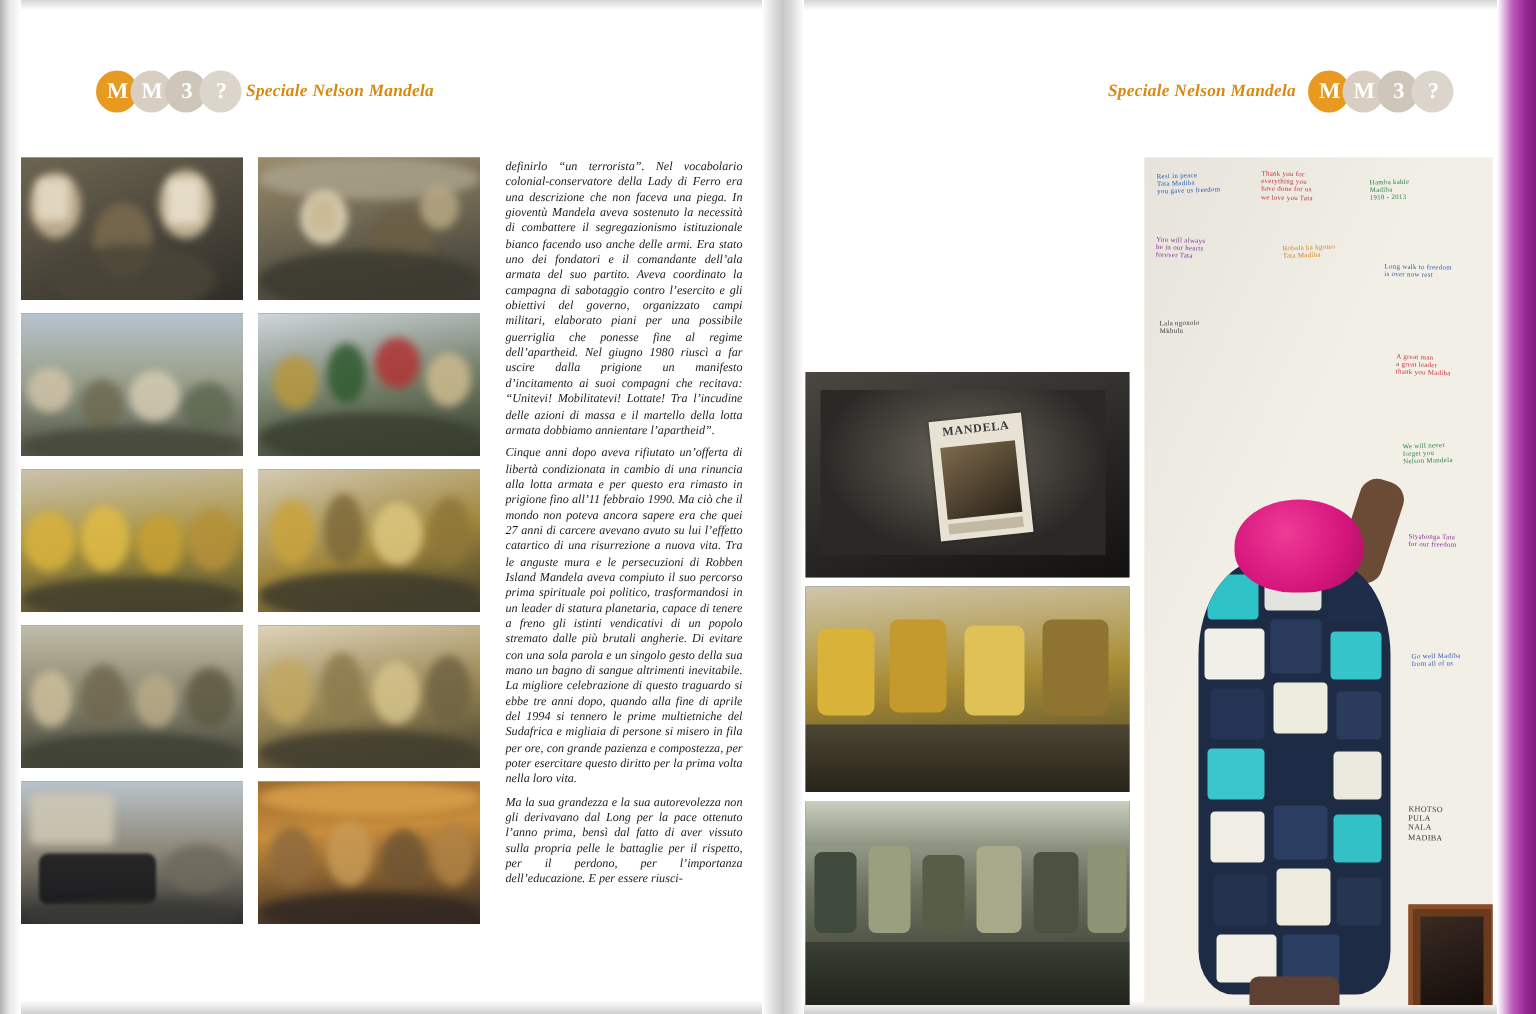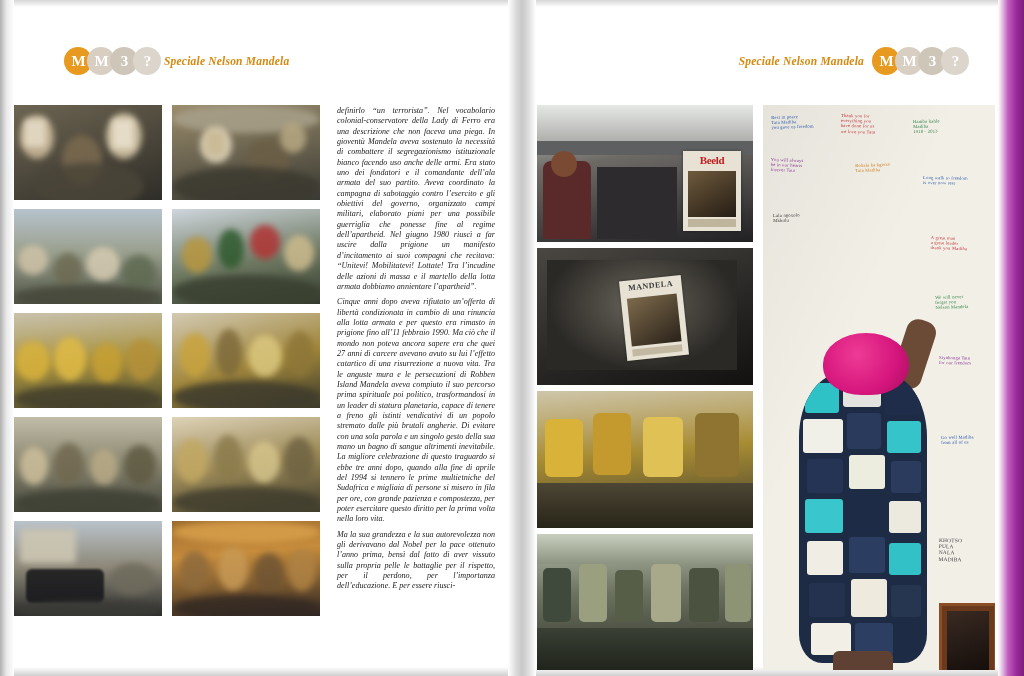--- a/index.html
+++ b/index.html
@@ -386,36 +386,23 @@
         <div class="blob" style="left:116px;top:28px;width:28px;height:42px;background:#b08344;"></div>
         <div class="blob" style="left:0px;top:74px;width:148px;height:26px;background:#332923;"></div>
       </div>
     </div>
 
   </div>
 
   <div class="col-text col-left-text">
     <p>definirlo “un terrorista”. Nel vocabolario colonial-conservatore della Lady di Ferro era una descrizione che non faceva una piega. In gioventù Mandela aveva sostenuto la necessità di combattere il segregazionismo istituzionale bianco facendo uso anche delle armi. Era stato uno dei fondatori e il comandante dell’ala armata del suo partito. Aveva coordinato la campagna di sabotaggio contro l’esercito e gli obiettivi del governo, organizzato campi militari, elaborato piani per una possibile guerriglia che ponesse fine al regime dell’apartheid. Nel giugno 1980 riuscì a far uscire dalla prigione un manifesto d’incitamento ai suoi compagni che recitava: “Unitevi! Mobilitatevi! Lottate! Tra l’incudine delle azioni di massa e il martello della lotta armata dobbiamo annientare l’apartheid”.</p>
     <p>Cinque anni dopo aveva rifiutato un’offerta di libertà condizionata in cambio di una rinuncia alla lotta armata e per questo era rimasto in prigione fino all’11 febbraio 1990. Ma ciò che il mondo non poteva ancora sapere era che quei 27 anni di carcere avevano avuto su lui l’effetto catartico di una risurrezione a nuova vita. Tra le anguste mura e le persecuzioni di Robben Island Mandela aveva compiuto il suo percorso prima spirituale poi politico, trasformandosi in un leader di statura planetaria, capace di tenere a freno gli istinti vendicativi di un popolo stremato dalle più brutali angherie. Di evitare con una sola parola e un singolo gesto della sua mano un bagno di sangue altrimenti inevitabile. La migliore celebrazione di questo traguardo si ebbe tre anni dopo, quando alla fine di aprile del 1994 si tennero le prime multietniche del Sudafrica e migliaia di persone si misero in fila per ore, con grande pazienza e compostezza, per poter esercitare questo diritto per la prima volta nella loro vita.</p>
-    <p>Ma la sua grandezza e la sua autorevolezza non gli derivavano dal Nobel per la pace ottenuto l’anno prima, bensì dal fatto di aver vissuto sulla propria pelle le battaglie per il rispetto, per il perdono, per l’importanza dell’educazione. E per essere riusci-</p>
-  </div>
-
-  <div class="rp" style="left:537px; top:105px; width:216px; height:137px;">
-    <div class="tint" style="background:linear-gradient(170deg,#cdd0ce 0%,#6d6a66 38%,#201f22 100%);"></div>
-    <div style="position:absolute;left:0;top:0;width:216px;height:40px;background:linear-gradient(180deg,#e6e8e6,#a9aaa6);"></div>
-    <div style="position:absolute;left:0;top:36px;width:216px;height:14px;background:#5d5f60;"></div>
-    <div style="position:absolute;left:6px;top:56px;width:48px;height:78px;background:#5a2a2a;border-radius:8px 8px 0 0;"></div>
-    <div style="position:absolute;left:14px;top:46px;width:26px;height:26px;background:#7b4a33;border-radius:50%;"></div>
-    <div style="position:absolute;left:60px;top:62px;width:80px;height:72px;background:#2e2b2e;"></div>
-    <div class="mini-cover" style="left:146px;top:46px;width:58px;height:80px;">
-      <div class="masthead" style="font-size:11px;padding-top:3px;">Beeld</div>
-      <div class="mini-photo-inner" style="left:5px;top:20px;width:48px;height:46px;background:linear-gradient(150deg,#6f5a3c,#241c14);"></div>
-      <div style="position:absolute;left:5px;bottom:4px;width:48px;height:8px;background:#bfb49c;"></div>
-    </div>
-  </div>
+    <p>Ma la sua grandezza e la sua autorevolezza non gli derivavano dal Long per la pace ottenuto l’anno prima, bensì dal fatto di aver vissuto sulla propria pelle le battaglie per il rispetto, per il perdono, per l’importanza dell’educazione. E per essere riusci-</p>
+  </div>
+
 
   <div class="rp" style="left:537px; top:248px; width:216px; height:137px;">
     <div class="tint" style="background:linear-gradient(160deg,#4a4742 0%,#262523 60%,#121110 100%);"></div>
     <div style="position:absolute;left:10px;top:12px;width:190px;height:110px;background:radial-gradient(ellipse at 50% 40%, #6a665c 0%, #2b2926 70%);"></div>
     <div class="mini-cover" style="left:86px;top:30px;width:62px;height:80px;transform:rotate(-6deg);">
       <div class="masthead" style="font-size:8px;padding-top:3px;color:#3a3a3a;letter-spacing:0.5px;">MANDELA</div>
       <div class="mini-photo-inner" style="left:6px;top:18px;width:50px;height:48px;background:linear-gradient(150deg,#7d6a4c,#2a2219);"></div>
       <div style="position:absolute;left:6px;bottom:4px;width:50px;height:7px;background:#c3b9a2;"></div>
     </div>
   </div>

